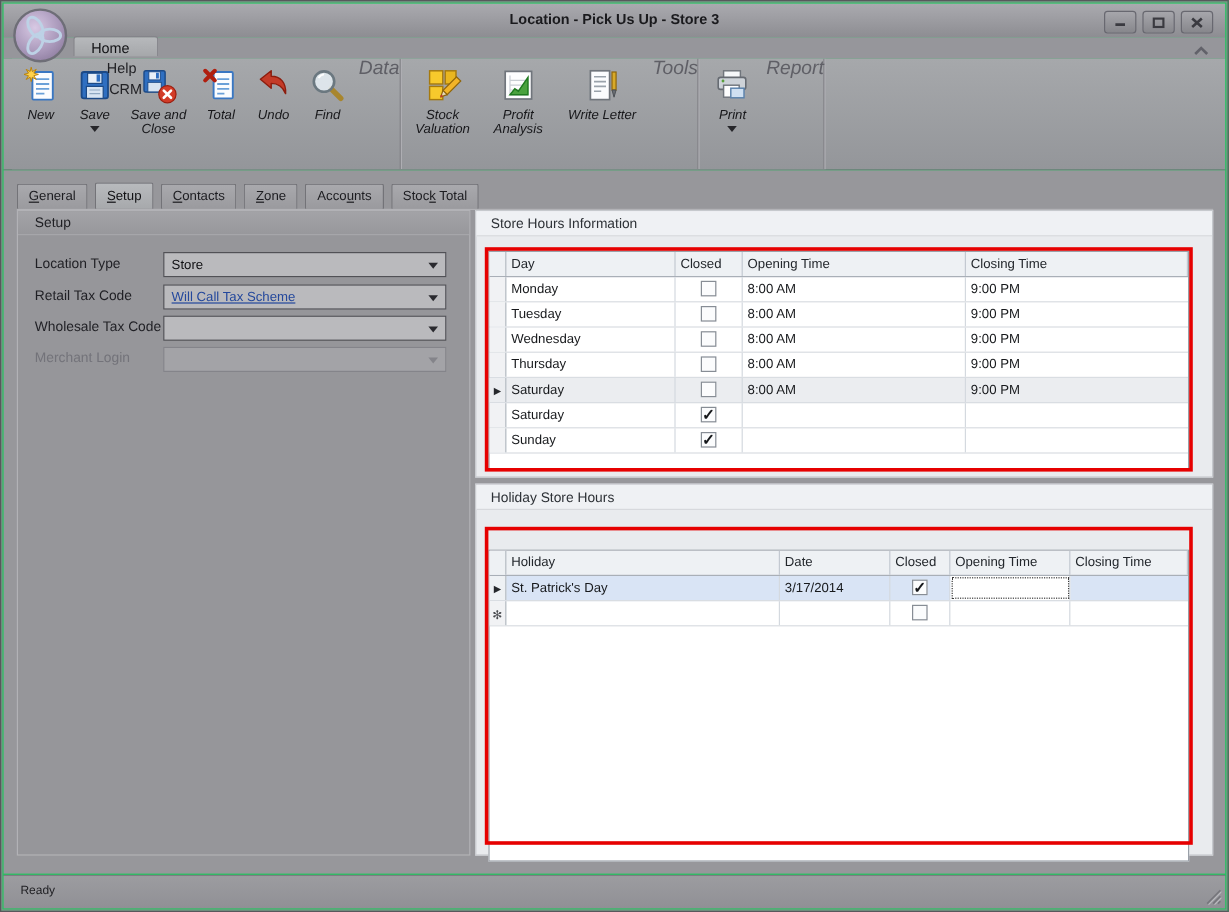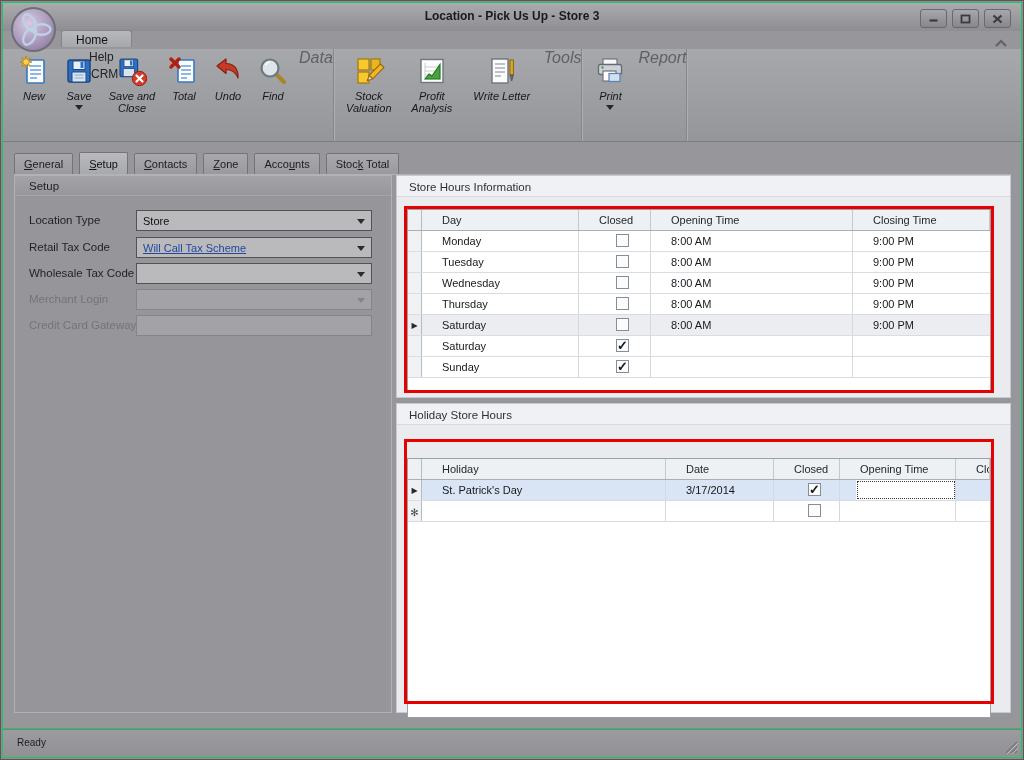--- a/index.html
+++ b/index.html
@@ -63,21 +63,21 @@
               color:#2d3136;padding:5px 0 0 12px;box-sizing:border-box;}
   #storePanel{left:393px;top:33px;width:615px;height:223px;}
   #holidayPanel{left:393px;top:261px;width:615px;height:310px;}
   .redrect{position:absolute;border:3px solid #e60000;z-index:8;box-sizing:border-box;}
   #redRect1{left:401px;top:64px;width:590px;height:187px;}
   #redRect2{left:401px;top:297px;width:590px;height:265px;}
   
   .grid{position:absolute;background:#fff;border:1px solid #9aa0a8;font-size:11px;color:#17191c;z-index:7;}
   #grid1{left:404px;top:67px;width:582px;height:180px;}
   #grid2{left:404px;top:316px;width:582px;height:258px;}
-  .grow{display:grid;height:21px;box-sizing:border-box;border-bottom:1px solid #d9dde2;gap:16px;}
+  .grow{display:grid;height:21px;box-sizing:border-box;border-bottom:1px solid #d9dde2;}
   .g1 .grow{grid-template-columns:14px 141px 56px 186px minmax(0,1fr);}
   .g2 .grow{grid-template-columns:14px 228px 92px 50px 100px minmax(0,1fr);}
   .grow.head{background:#eef1f4;border-bottom:1px solid #a9afb7;color:#23272c;}
   .gc{padding:4px 0 0 4px;border-right:1px solid #d4d9df;overflow:hidden;white-space:nowrap;box-sizing:border-box;}
   .grow .gc:last-child{border-right:none;}
   .grow.head .gc{border-right:1px solid #c3c9d1;}
   .gsel{background:#f1f2f4;border-right:1px solid #b5bbc2;text-align:center;font-size:8px;
         padding-top:6px;color:#26282c;box-sizing:border-box;}
   .grow.head .gsel{background:#eef1f4;}
   .grow.current{background:#ebedf0;}
@@ -326,26 +326,20 @@
           <span class="tri"></span>
         </div>
       </div>
       <div class="frow" style="top:87px">
         <span class="flabel">Wholesale Tax Code</span>
         <div class="fctrl">
           <span></span>
           <span class="tri"></span>
         </div>
       </div>
-      <div class="frow" style="top:139px">
-        <span class="flabel dis">Credit Card Gateway</span>
-        <div class="fctrl dis">
-          <span></span>
-        </div>
-      </div>
     </div>
 
     <div class="panel" id="storePanel">
       <div class="panel-head">Store Hours Information</div>
     </div>
 
     <div class="grid g1" id="grid1">
       <div class="grow head">
         <div class="gsel"></div>
         <div class="gc">Day</div>

